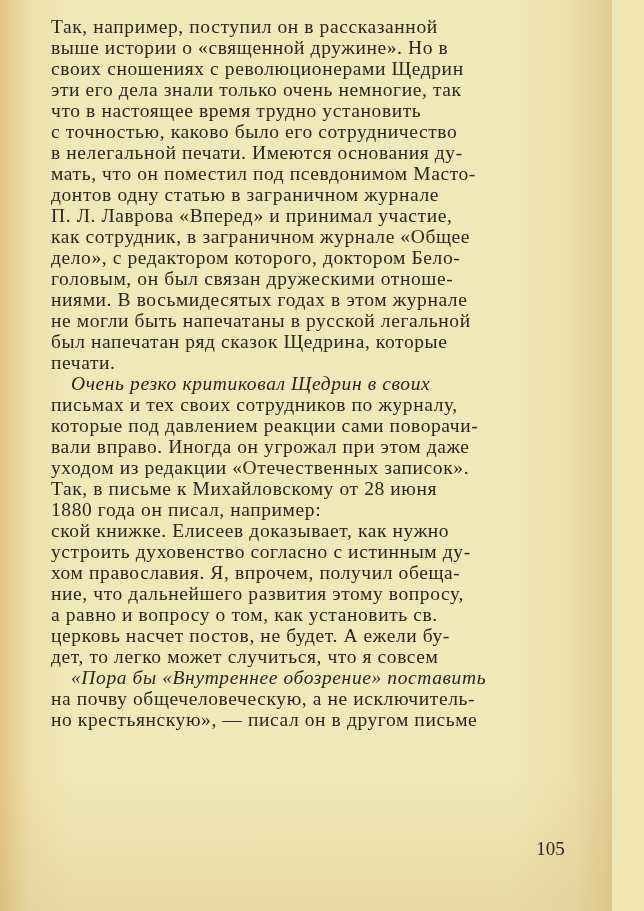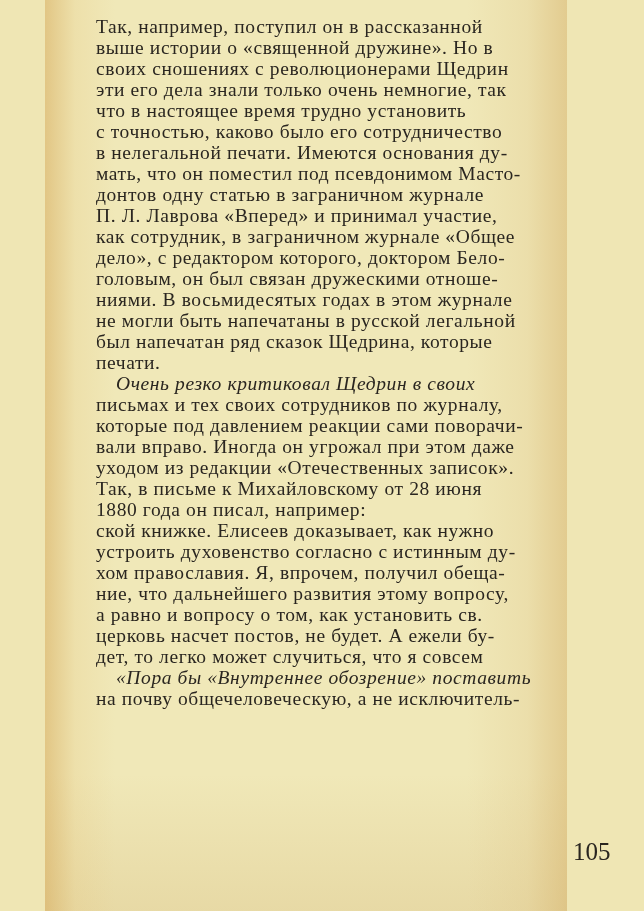--- a/index.html
+++ b/index.html
@@ -2,27 +2,26 @@
 <html><head>
 <meta charset="utf-8">
 <style>
   html, body { margin: 0; padding: 0; }
   body {
     width: 644px; height: 911px; overflow: hidden;
     background: #efe6b4;
   }
   .page {
     position: relative;
-    width: 522px; height: 911px;
+    width: 612px; height: 911px;
     background:
       linear-gradient(to right, rgba(214,170,90,0.55) 0px, rgba(230,200,130,0.25) 30px, rgba(0,0,0,0) 70px),
       linear-gradient(to left, rgba(215,180,110,0.55) 0px, rgba(225,200,140,0.3) 40px, rgba(0,0,0,0) 100px),
       linear-gradient(to bottom, rgba(0,0,0,0) 85%, rgba(215,190,130,0.35) 100%),
       #f0e8b8;
-    margin-left: 45px;
   }
   .text-block {
     position: absolute;
     left: 51px; top: 16px;
     width: 522px;
     font-family: "Liberation Serif", "DejaVu Serif", serif;
     font-size: 19.5px;
     line-height: 21px;
     color: #2a2620;
     letter-spacing: 0.6px;
@@ -33,23 +32,23 @@
     text-align-last: justify;
     white-space: nowrap;
     height: 21px;
   }
   .line.last { text-align-last: left; }
   .line.indent { padding-left: 20px; font-style: italic; }
   .page-number {
     position: absolute;
     left: 528px; top: 838px;
     width: 45px;
-    text-align: left;
+    text-align: center;
     font-family: "Liberation Serif", "DejaVu Serif", serif;
-    font-size: 25px;
+    font-size: 19px;
     color: #2a2620;
   }
   
   .line::after { content: ""; display: inline-block; width: 100%; }
   .line.last::after { display: none; }
 </style>
 </head>
 <body>
 
 <div class="page">
@@ -80,15 +79,16 @@
       <span class="line last">1880 года он писал, например:</span>
       <span class="line">ской книжке. Елисеев доказывает, как нужно</span>
       <span class="line">устроить духовенство согласно с истинным ду-</span>
       <span class="line">хом православия. Я, впрочем, получил обеща-</span>
       <span class="line">ние, что дальнейшего развития этому вопросу,</span>
       <span class="line">а равно и вопросу о том, как установить св.</span>
       <span class="line">церковь насчет постов, не будет. А ежели бу-</span>
       <span class="line">дет, то легко может случиться, что я совсем</span>
       <span class="line indent">«Пора бы «Внутреннее обозрение» поставить</span>
       <span class="line">на почву общечеловеческую, а не исключитель-</span>
+      <span class="line">но крестьянскую», — писал он в другом письме</span>
     </div>
   <div class="page-number">105</div>
 </div>
 
 </body></html>

